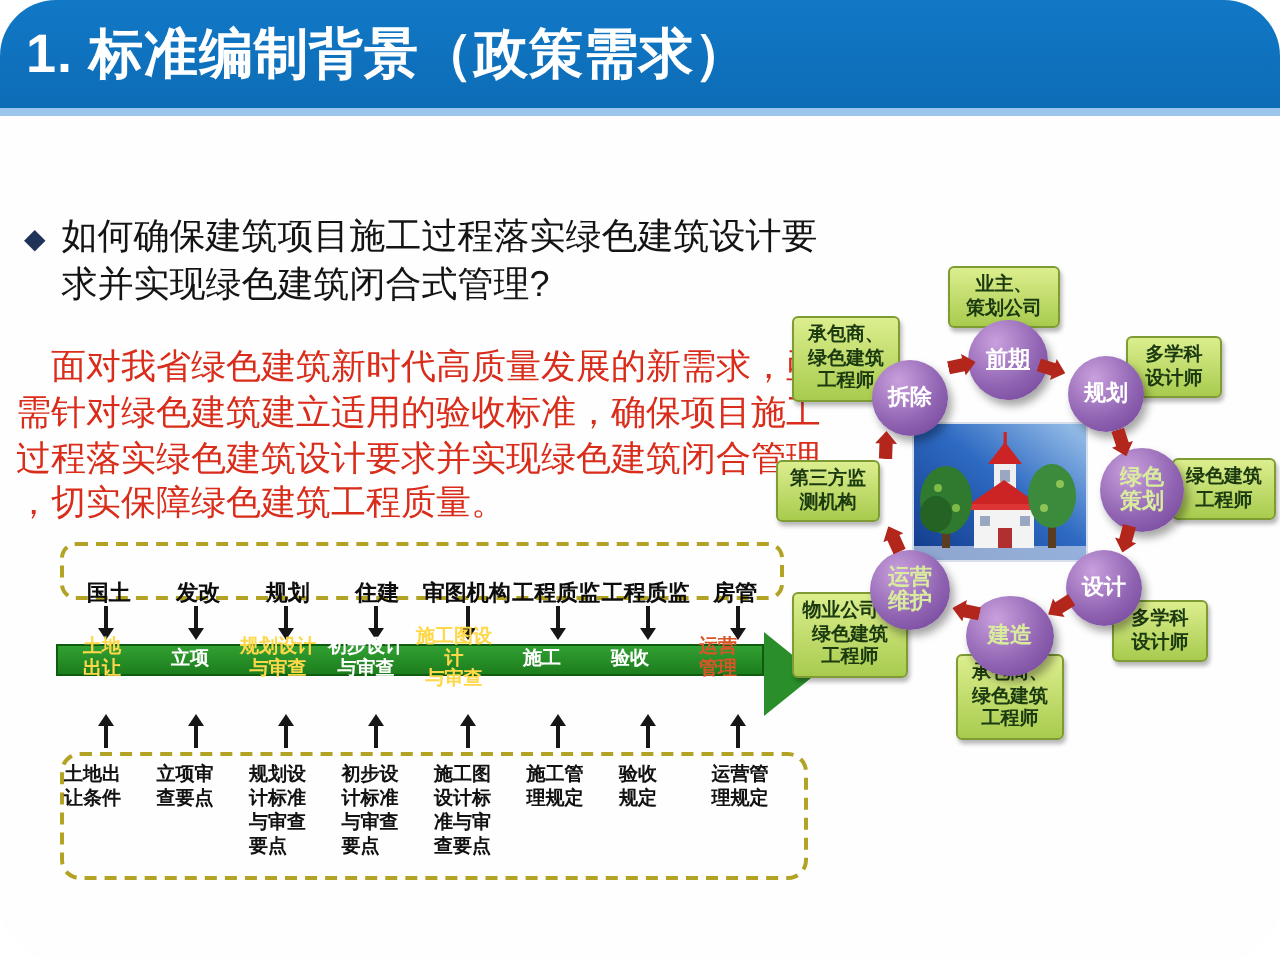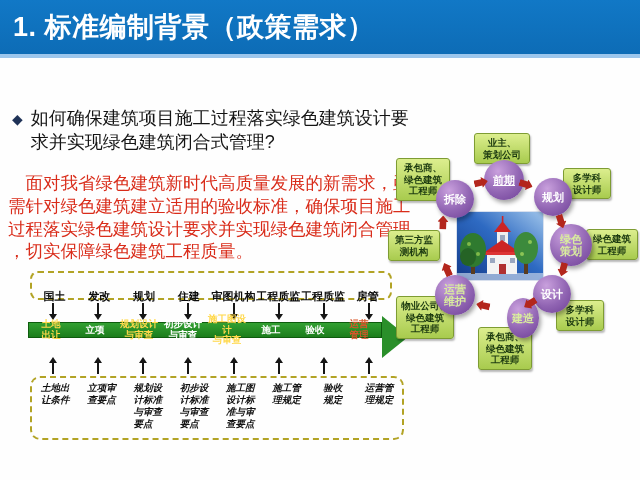--- a/index.html
+++ b/index.html
@@ -1,18 +1,18 @@
 <!DOCTYPE html>
 <html><head>
 <meta charset="utf-8">
 <style>
   * { margin:0; padding:0; box-sizing:border-box; }
   html,body { background:#ffffff; }
   body { font-family:"Liberation Sans","DejaVu Sans",sans-serif; }
-  .slide { position:relative; width:640px; height:480px; background:#fefefe; overflow:hidden; }
+  .slide { position:relative; width:640px; height:480px; background:#fefefe; overflow:hidden;border-radius:28px; }
 
   
   .header { position:absolute; left:0; top:0; width:640px; height:58px;
     background:linear-gradient(180deg,#1178c6 0%,#0d6cb6 100%);
     border-bottom:4px solid #9cc6ec; display:flex; align-items:center; padding-left:13px; }
   .header-title { color:#ffffff; font-size:27px; font-weight:bold; letter-spacing:0.5px; }
 
   
   .question { position:absolute; left:12px; top:106px; width:408px; display:flex; }
   .q-bullet { color:#1f3257; font-size:14px; line-height:26px; margin-right:8px; }
@@ -40,21 +40,21 @@
   .stage-bar .cell { flex:1; text-align:center; font-size:9.5px; font-weight:bold;
     line-height:1.12; white-space:pre-line; }
   .stage-y { color:#ffd84a; }
   .stage-w { color:#ffffff; }
   .stage-r { color:#d8552a; }
   .bar-head { position:absolute; left:354px; top:45px; width:0; height:0;
     border-top:21px solid transparent; border-bottom:21px solid transparent;
     border-left:26px solid #2a8f2a; }
   .doc-box { position:absolute; left:2px; top:105px; width:374px; height:64px;
     border:2px dashed #b2a325; border-radius:10px; display:flex; padding-top:4px; }
-  .doc-box .cell { flex:1; display:flex; justify-content:center;font-style:italic; }
+  .doc-box .cell { flex:1; display:flex; justify-content:flex-start; }
   .doc-box .doc { font-size:9.5px; font-weight:bold; color:#121212; line-height:1.25; white-space:pre; }
 
   
   .cycle { position:absolute; left:368px; top:125px; width:272px; height:254px; }
   .photo { position:absolute; left:89px; top:87px; width:86px; height:68px; z-index:1;
     box-shadow:0 0 0 1px #d8e0ee; }
   .role { position:absolute; z-index:2; padding:3px 3px; text-align:center;
     background:linear-gradient(180deg,#dcee8e 0%,#a8cb4e 100%);
     border:1px solid #7e9c33; border-radius:3px;
     font-size:9.5px; font-weight:bold; color:#1c3a10; line-height:1.22;
@@ -265,21 +265,21 @@
 测机构</div>
     <div class="role" style="left:28px; top:33px; width:54px;">承包商、
 绿色建筑
 工程师</div>
 
     <div class="phase" style="left:116px; top:35px; width:40px; height:40px;text-decoration:underline;">前期</div>
     <div class="phase" style="left:166px; top:53px; width:38px; height:38px;">规划</div>
     <div class="phase pale" style="left:182px; top:99px; width:42px; height:42px;">绿色
 策划</div>
     <div class="phase" style="left:165px; top:150px; width:38px; height:38px;">设计</div>
-    <div class="phase pale" style="left:115px; top:173px; width:32px; height:40px;margin-left:24px;">建造</div>
+    <div class="phase pale" style="left:115px; top:173px; width:44px; height:40px;">建造</div>
     <div class="phase pale" style="left:67px; top:150px; width:40px; height:40px;">运营
 维护</div>
     <div class="phase" style="left:68px; top:55px; width:38px; height:38px;">拆除</div>
 
     <div class="red-arrow" style="left:106px; top:52px; transform:rotate(-12deg);"></div>
     <div class="red-arrow" style="left:151px; top:54px; transform:rotate(18deg);"></div>
     <div class="red-arrow" style="left:186px; top:91px; transform:rotate(72deg);"></div>
     <div class="red-arrow" style="left:188px; top:139px; transform:rotate(105deg);"></div>
     <div class="red-arrow" style="left:155px; top:173px; transform:rotate(148deg);"></div>
     <div class="red-arrow" style="left:108px; top:175px; transform:rotate(192deg);"></div>

